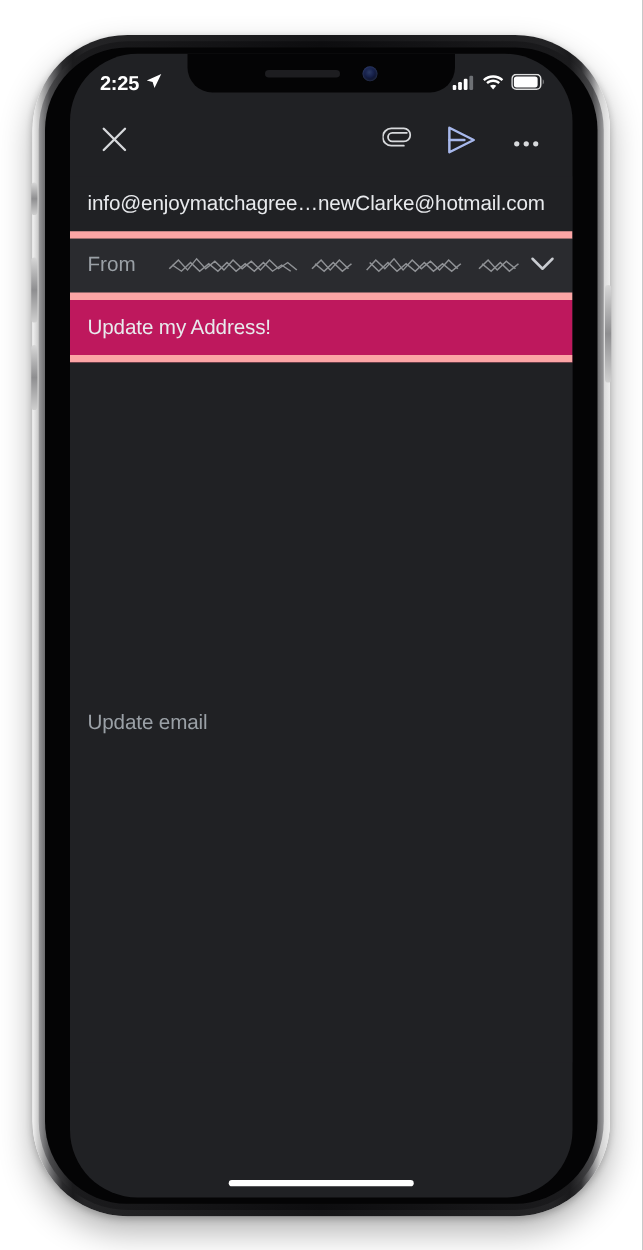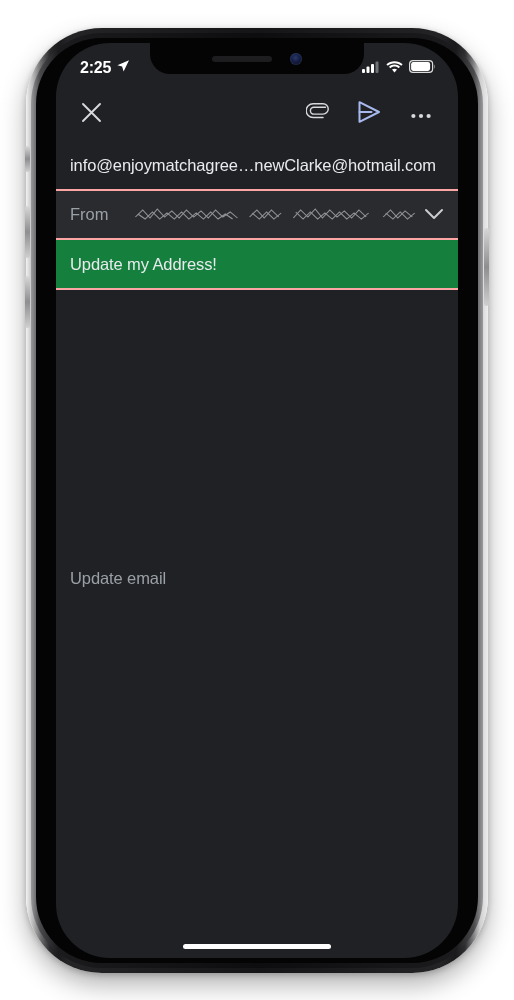--- a/index.html
+++ b/index.html
@@ -201,33 +201,33 @@
   .fields {
     position: absolute;
     top: 98px; left: 0; right: 0; bottom: 0;
   }
   .field-row {
     position: relative;
     display: flex;
     align-items: center;
     box-sizing: border-box;
     padding: 0 14px;
-    border-bottom: 2px solid #fca5a5;
+    border-bottom: 6px solid #fca5a5;
   }
   .row-to {
     height: 50px;
     background: #202124;
   }
   .row-from {
     height: 49px;
     background: #2a2b2f;
   }
   .row-subject {
     height: 50px;
-    background: #15803d;
+    background: #be185d;
   }
   .body-area {
     height: 560px;
     background: #202124;
     padding: 16px 14px 0 14px;
     box-sizing: border-box;
     border-bottom: none;
   }
   .to-text {
     font-size: 16.5px;

